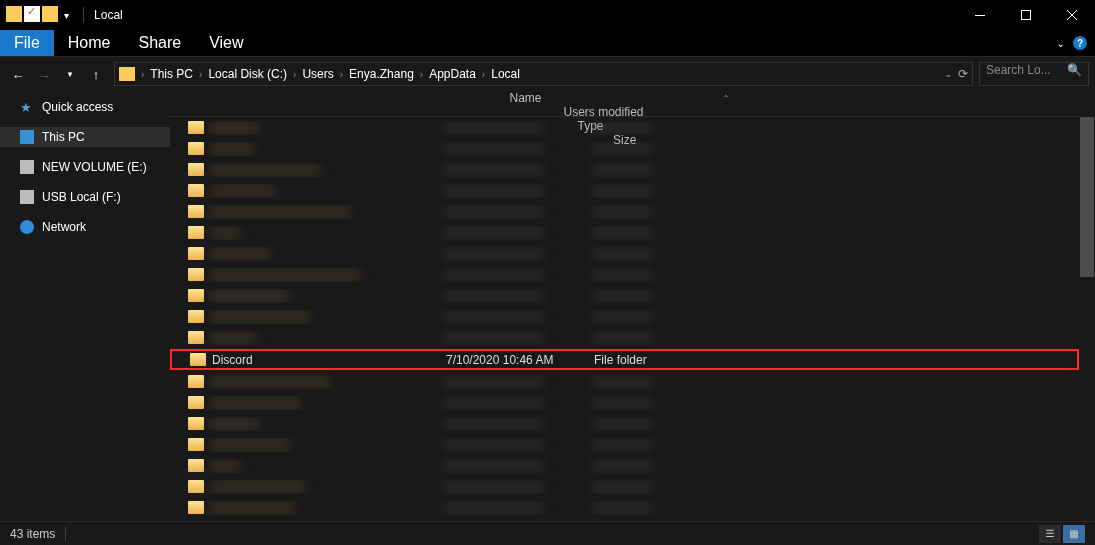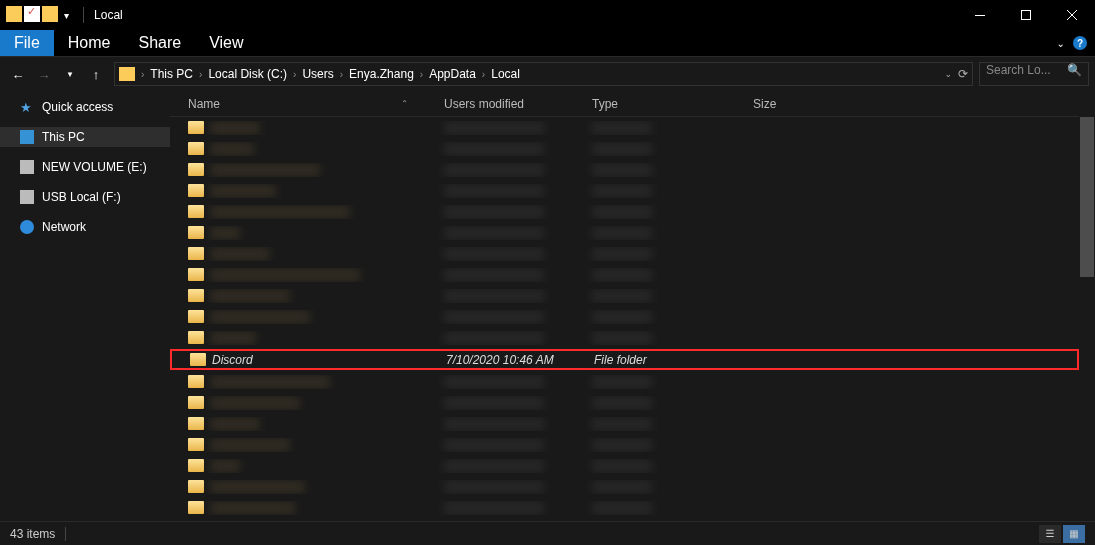--- a/index.html
+++ b/index.html
@@ -41,39 +41,39 @@
     .nav-item.sel { background: #2e2e2e; }
     .ni-star { width: 14px; height: 14px; color: #50a4e4; font-size: 13px; }
     .ni-pc { width: 14px; height: 14px; background: #3592d4; }
     .ni-drive { width: 14px; height: 14px; background: #bbb; }
     .ni-usb { width: 14px; height: 14px; background: #bbb; }
     .ni-net { width: 14px; height: 14px; background: #2e8bdb; border-radius: 50%; }
     .nav-group-gap { height: 10px; }
 
     .file-area { flex: 1; display: flex; }
     .file-list { flex: 1; position: relative; }
-    .col-headers { height: 26px; display: flex; align-items: center; border-bottom: 1px solid #2a2a2a; padding-left: 10px; color: #bbb; font-size: 12px; }
+    .col-headers { height: 26px; display: flex; align-items: center; border-bottom: 1px solid #2a2a2a; padding-left: 10px; color: #bbb; font-size: 12px; flex-direction: column; }
     .col { padding: 0 8px; }
     .col.name { width: 256px; display: flex; align-items: center; gap: 4px; }
     .col.date { width: 148px; }
     .col.type { width: 120px; }
     .col.size { width: 90px; margin-left: 41px; }
     .sort-arrow { font-size: 8px; margin-left: auto; margin-right: 20px; color: #aaa; }
 
     .rows { position: relative; }
     .row { height: 21px; display: flex; align-items: center; padding-left: 10px; }
     .cell { padding: 0 8px; color: #ddd; font-size: 12px; white-space: nowrap; overflow: hidden; }
     .cell.name { width: 256px; display: flex; align-items: center; gap: 6px; }
     .cell.date { width: 148px; }
     .cell.type { width: 120px; }
     .cell.size { width: 90px; }
     .folder-icon { width: 16px; height: 13px; background: linear-gradient(#fde39a, #eab54a); border-radius: 1px; flex-shrink: 0; }
     .blurred .btext { filter: blur(4px); color: #6a5a36; background: rgba(120,100,60,0.25); border-radius: 2px; display: inline-block; }
     .blurred .cell.date .btext, .blurred .cell.type .btext { color: #888; background: rgba(120,120,120,0.15); }
-    .highlight-box { border: 2px solid #ff2a2a; margin: 1px 0; font-style: italic; }
+    .highlight-box { border: 2px solid #ff2a2a; margin: 1px 0; }
 
     .scrollbar-v { width: 16px; background: #191919; position: relative; }
     .scroll-thumb { position: absolute; top: 26px; width: 14px; left: 1px; height: 160px; background: #4d4d4d; }
 
     .statusbar { height: 24px; background: #191919; border-top: 1px solid #2a2a2a; display: flex; align-items: center; padding: 0 10px; color: #ccc; font-size: 12px; }
     .status-sep { width: 1px; height: 14px; background: #444; margin: 0 10px; }
     .status-right { margin-left: auto; display: flex; gap: 2px; }
     .view-btn { width: 22px; height: 18px; background: #2a2a2a; display: flex; align-items: center; justify-content: center; font-size: 10px; color: #ccc; }
     .view-btn.active { background: #3b6fa3; }
   </style>

